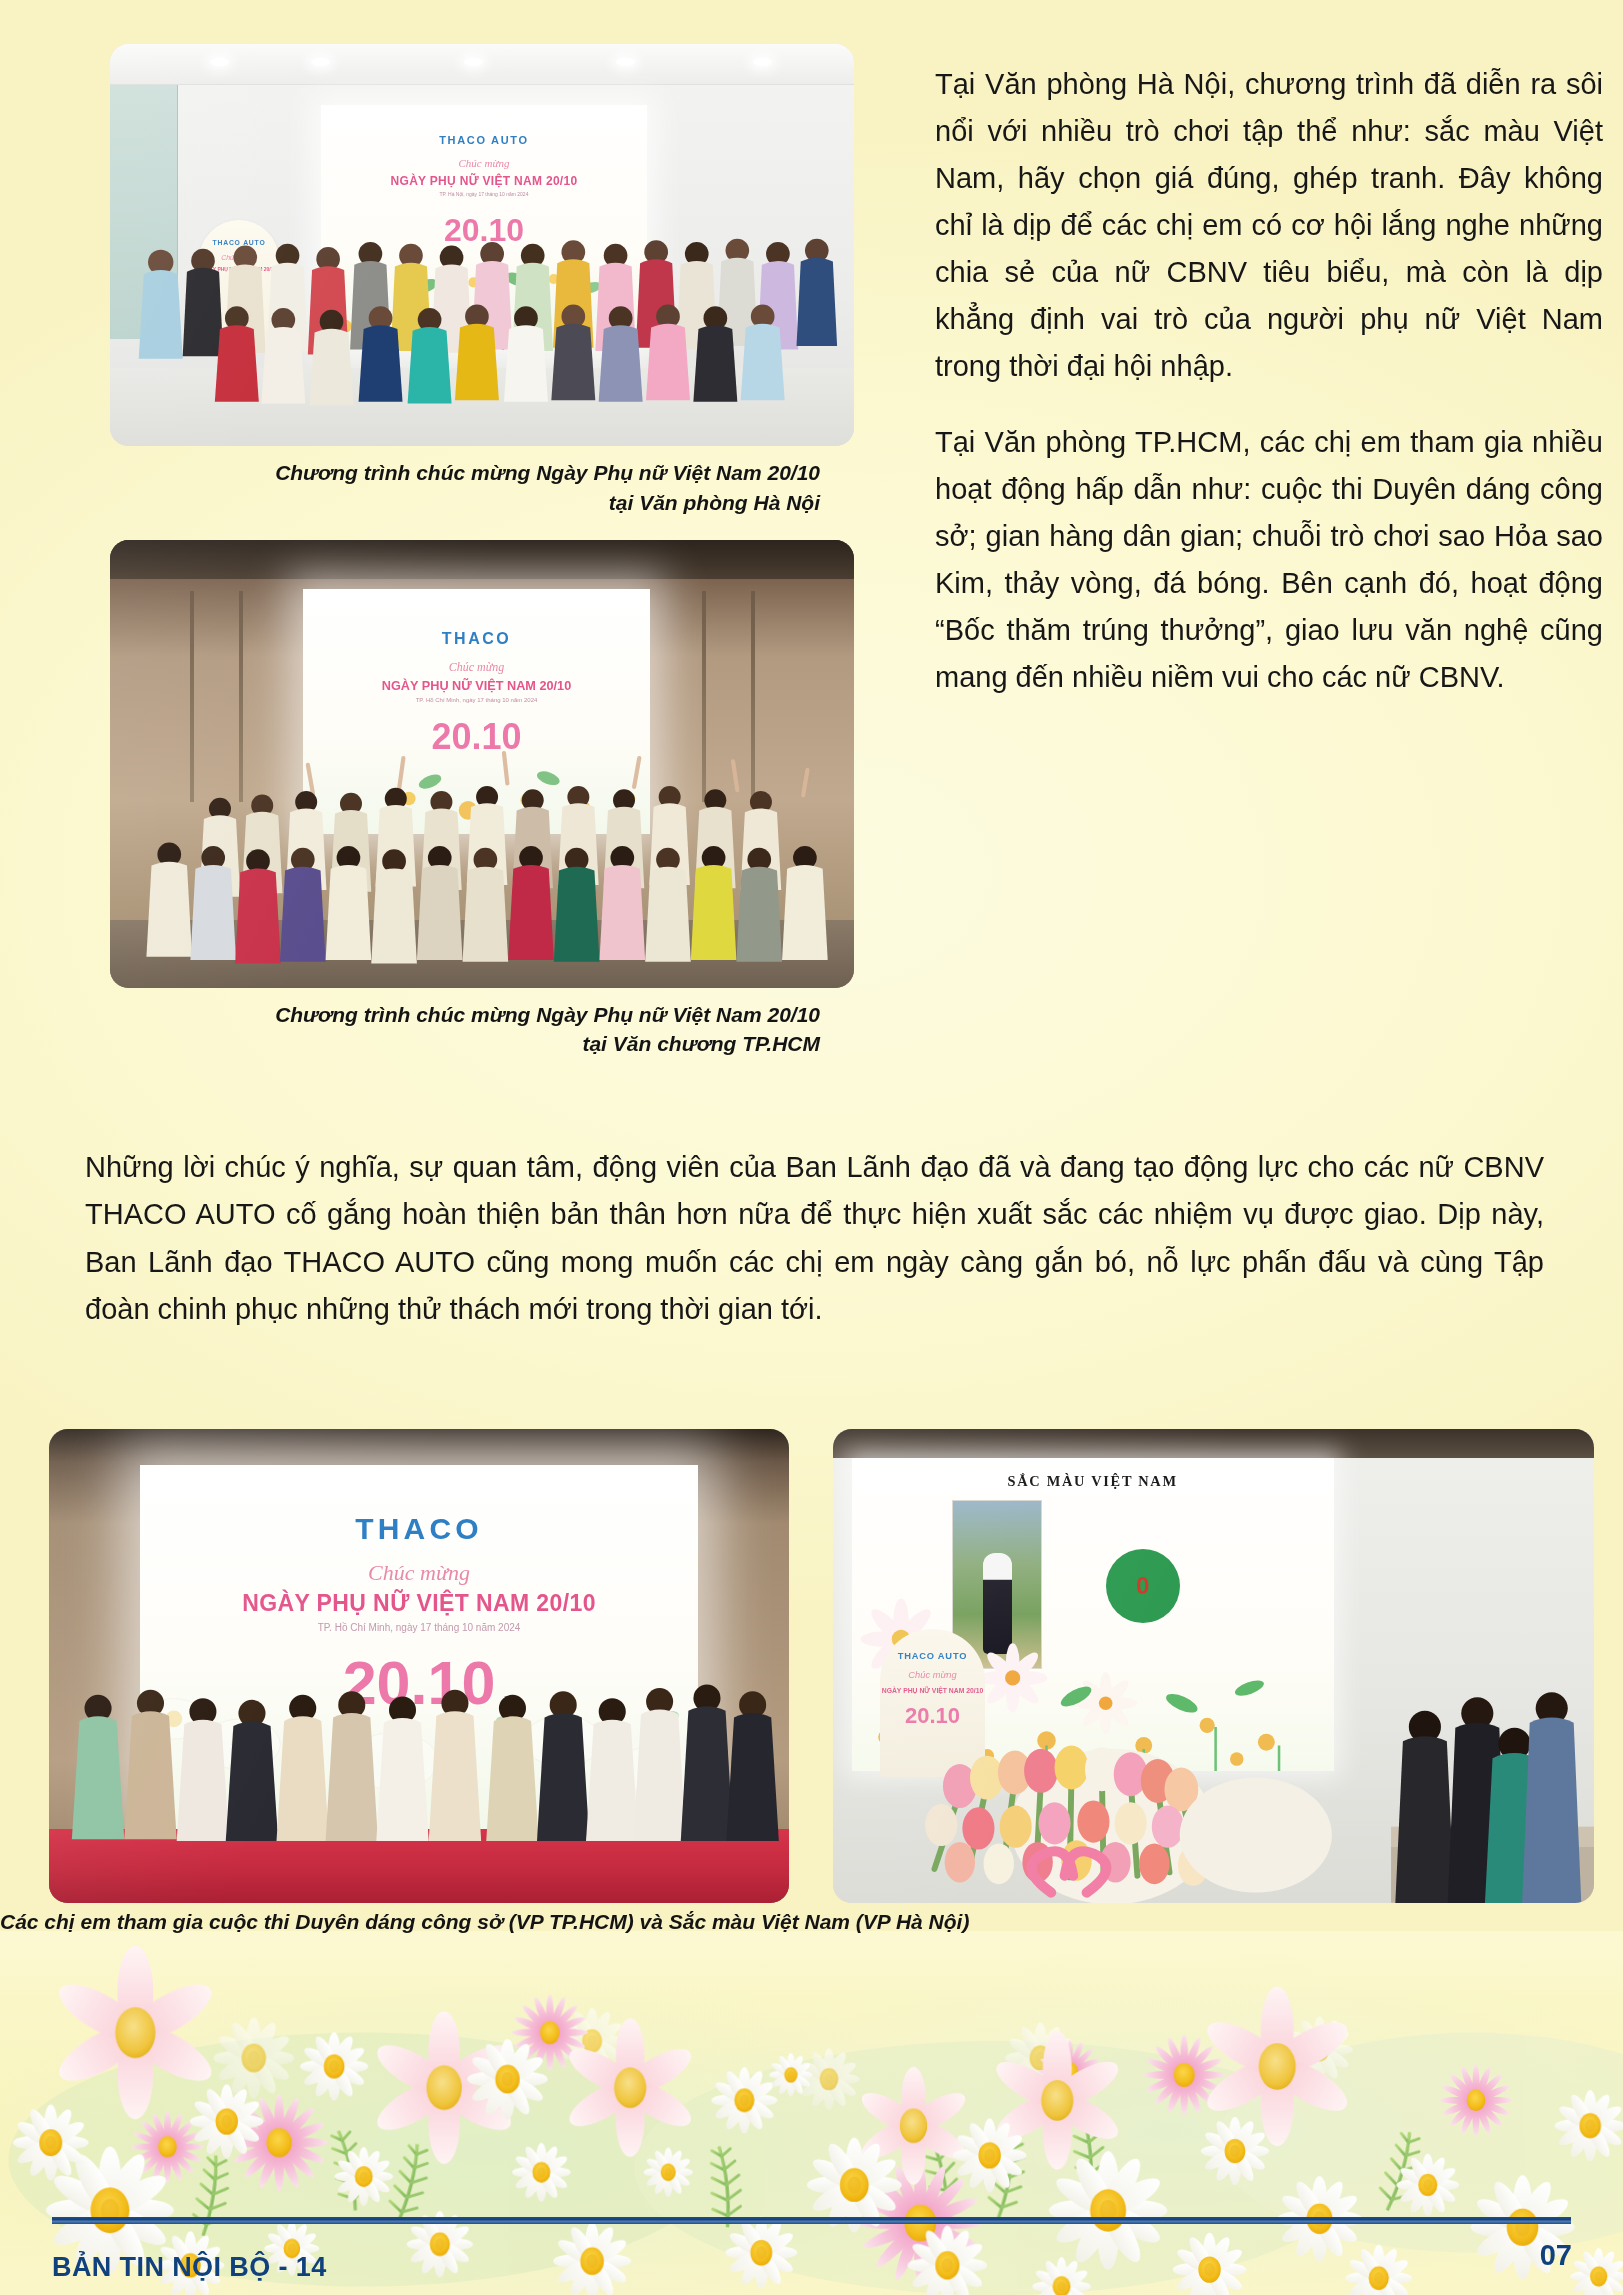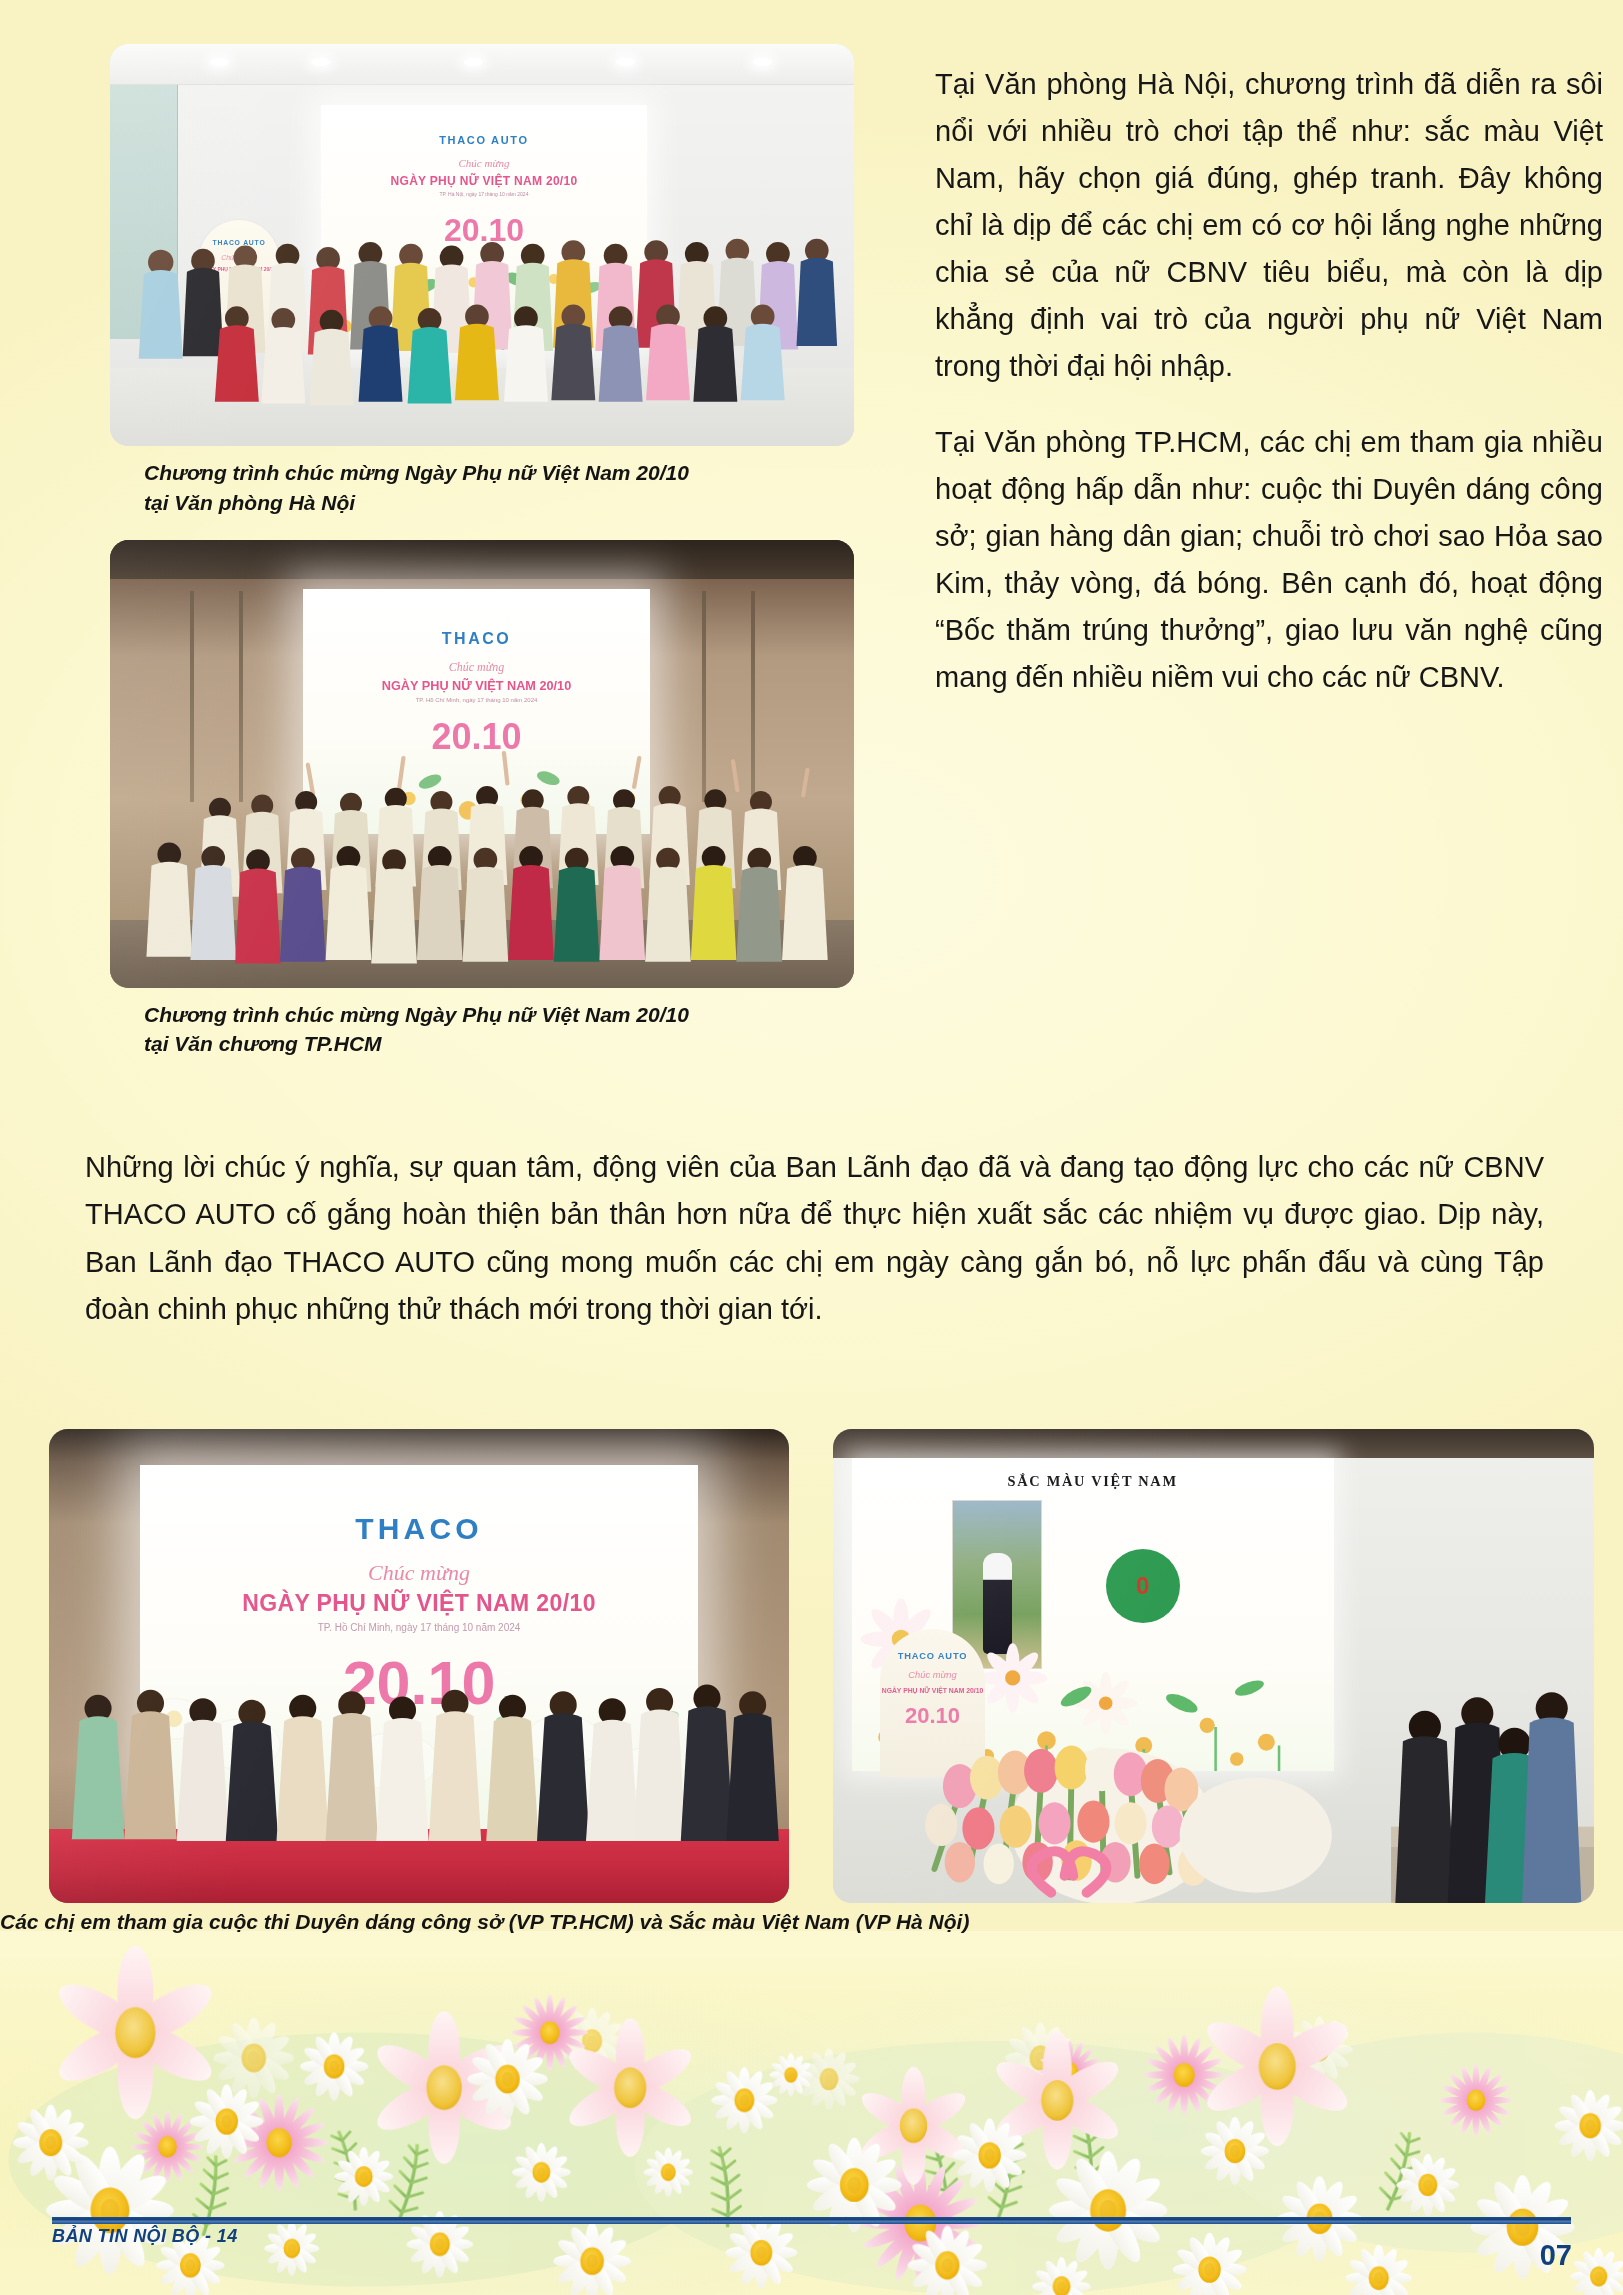--- a/index.html
+++ b/index.html
@@ -59,21 +59,21 @@
   }
   .photo.p1 { width: 744px; height: 402px; }
   .photo.p2 { width: 744px; height: 448px; }
 
   .caption {
     font-style: italic;
     font-weight: bold;
     font-size: 21px;
     line-height: 1.42;
     color: #141414;
-    text-align: left;
+    text-align: right;
     padding: 12px 34px 0 34px;
   }
 
   
   .para {
     font-size: 29px;
     line-height: 1.62;
     color: #171717;
     text-align: justify;
     text-justify: inter-word;
@@ -153,26 +153,25 @@
     position: absolute;
     left: 52px;
     top: 6.8px;
     width: 1519px;
     height: 7.6px;
     background: linear-gradient(180deg,#1d4e8f 0%, #133e75 48%, #5b86bd 52%, #1d4e8f 100%);
   }
   .footer-left {
     position: absolute;
     left: 52px;
-    top: 16px;
-    font-size: 18px;
+    top: 42px;
+    font-size: 27px;
     font-weight: bold;
     letter-spacing: 0.4px;
     color: #11417c;
-    font-style: italic;
   }
   .footer-right {
     position: absolute;
     right: 52px;
     top: 29px;
     font-size: 29px;
     font-weight: bold;
     color: #11417c;
   }
 

